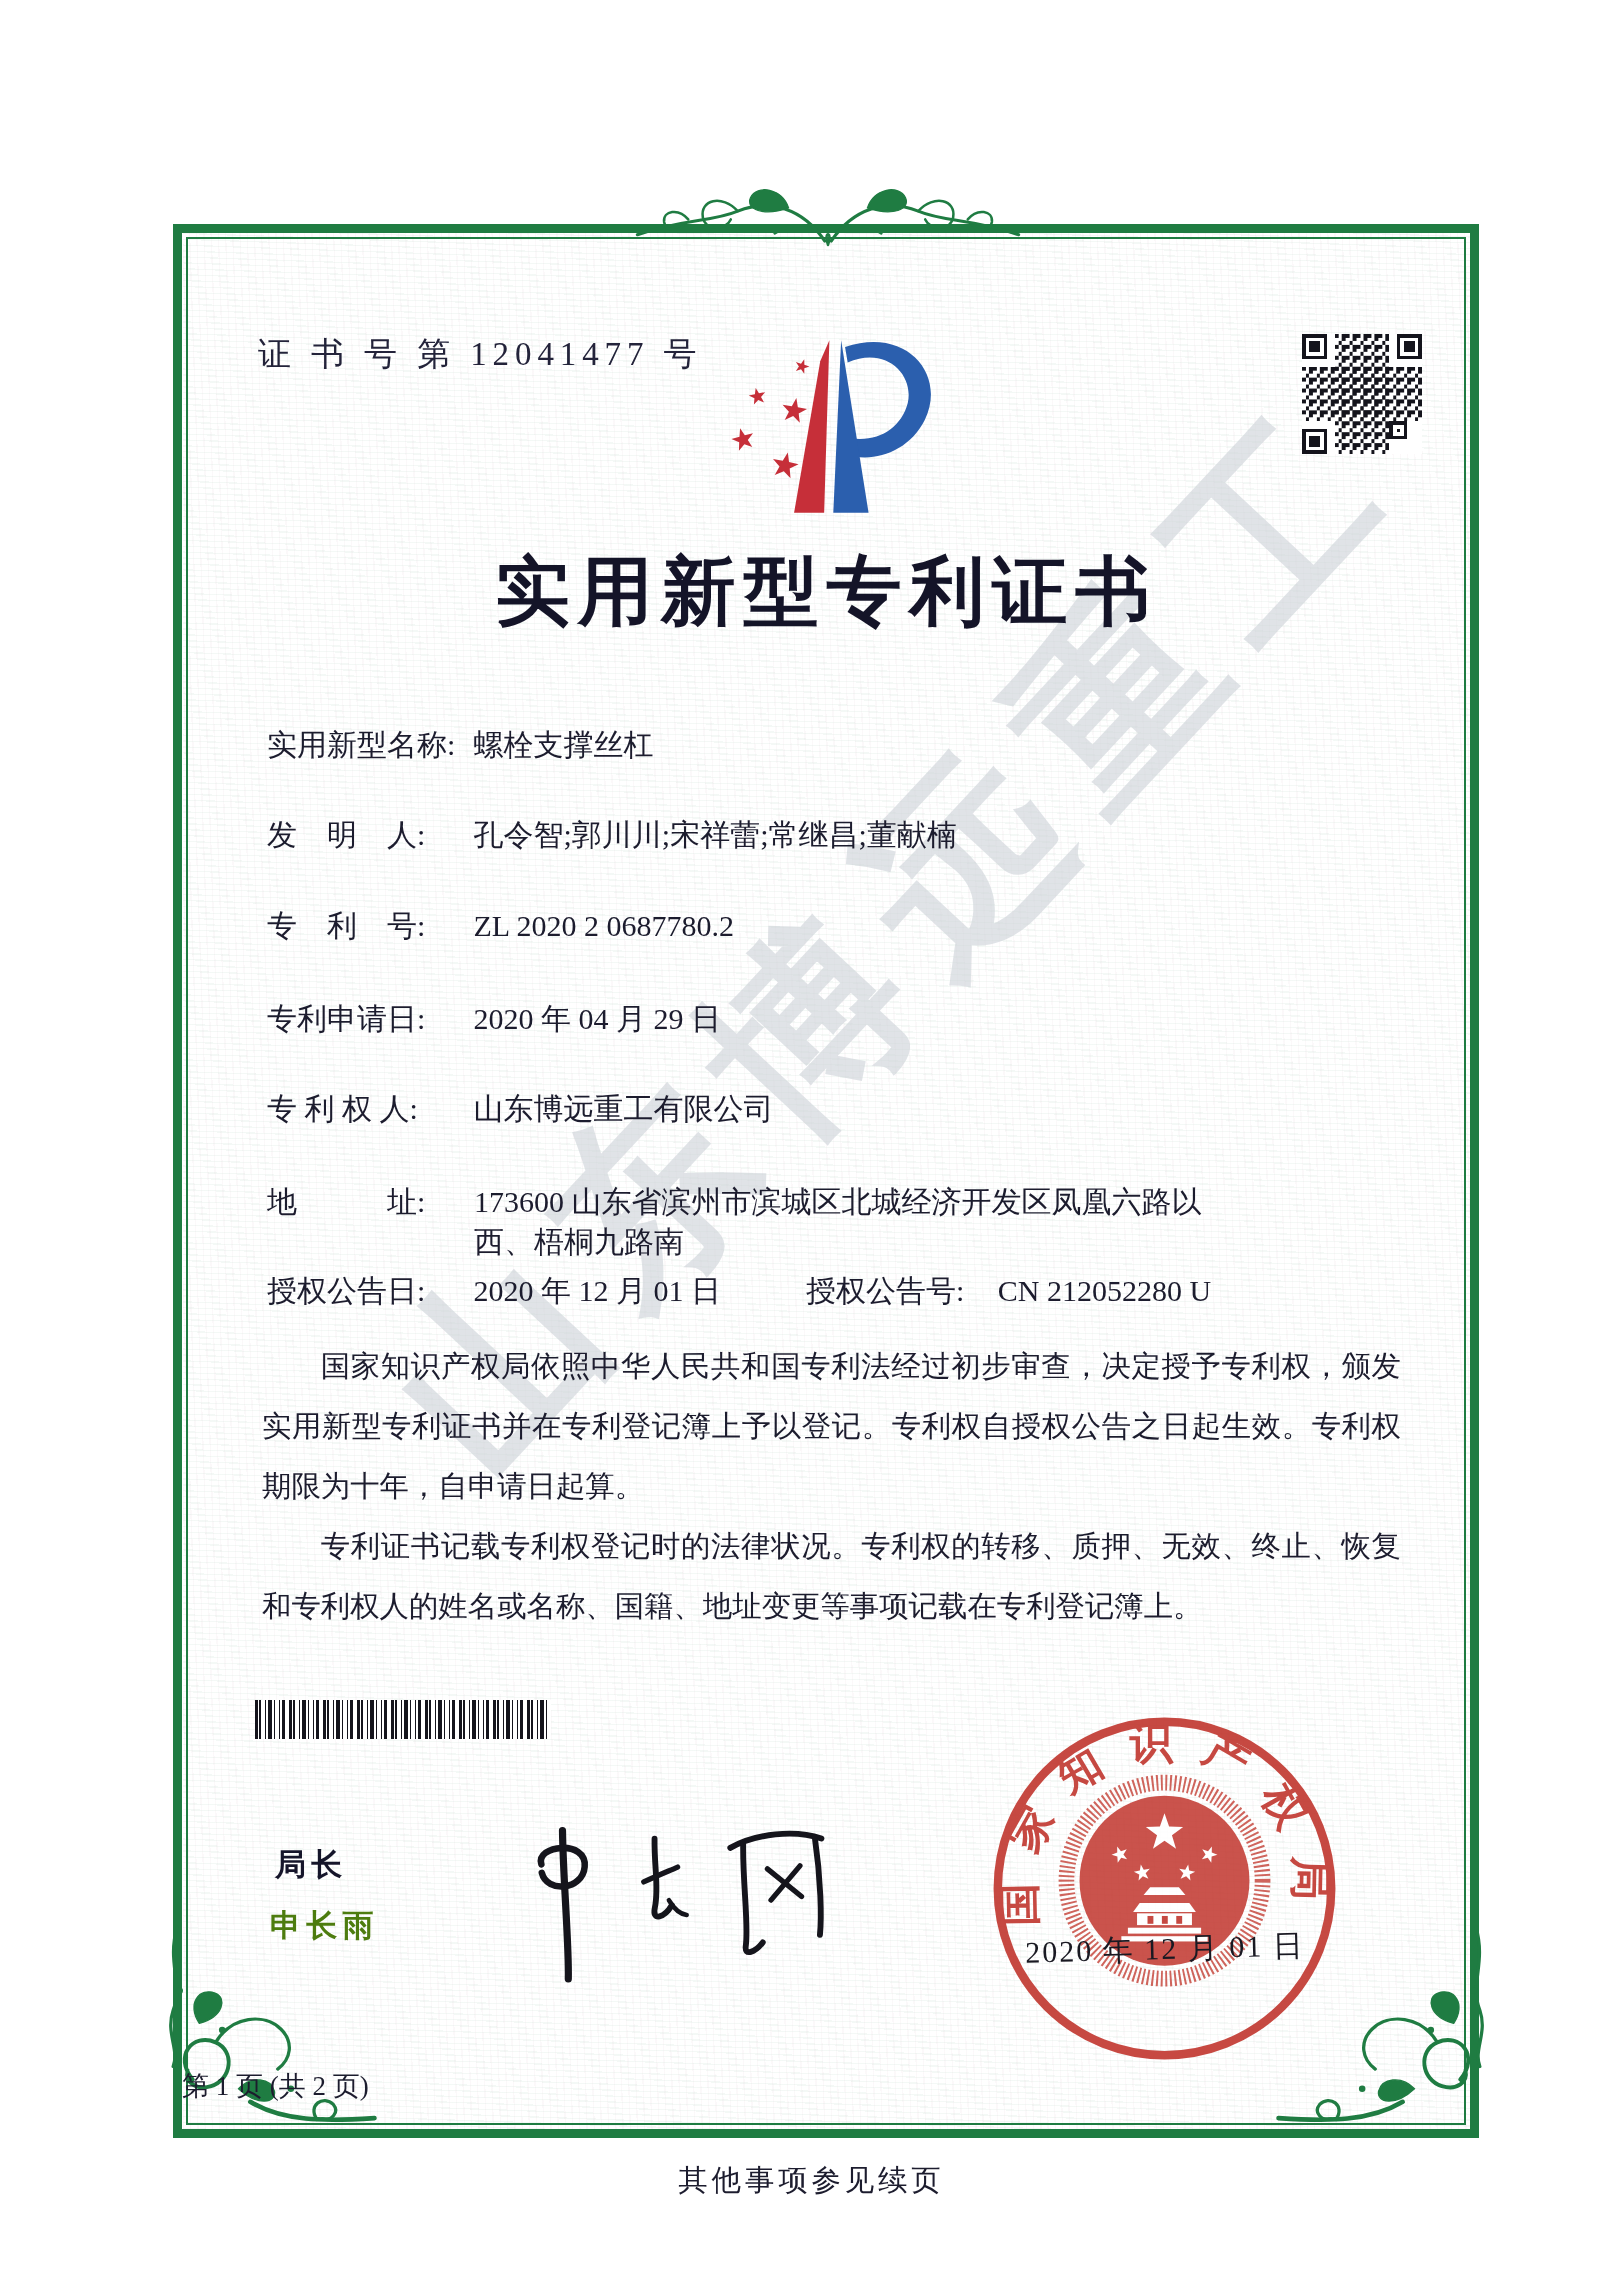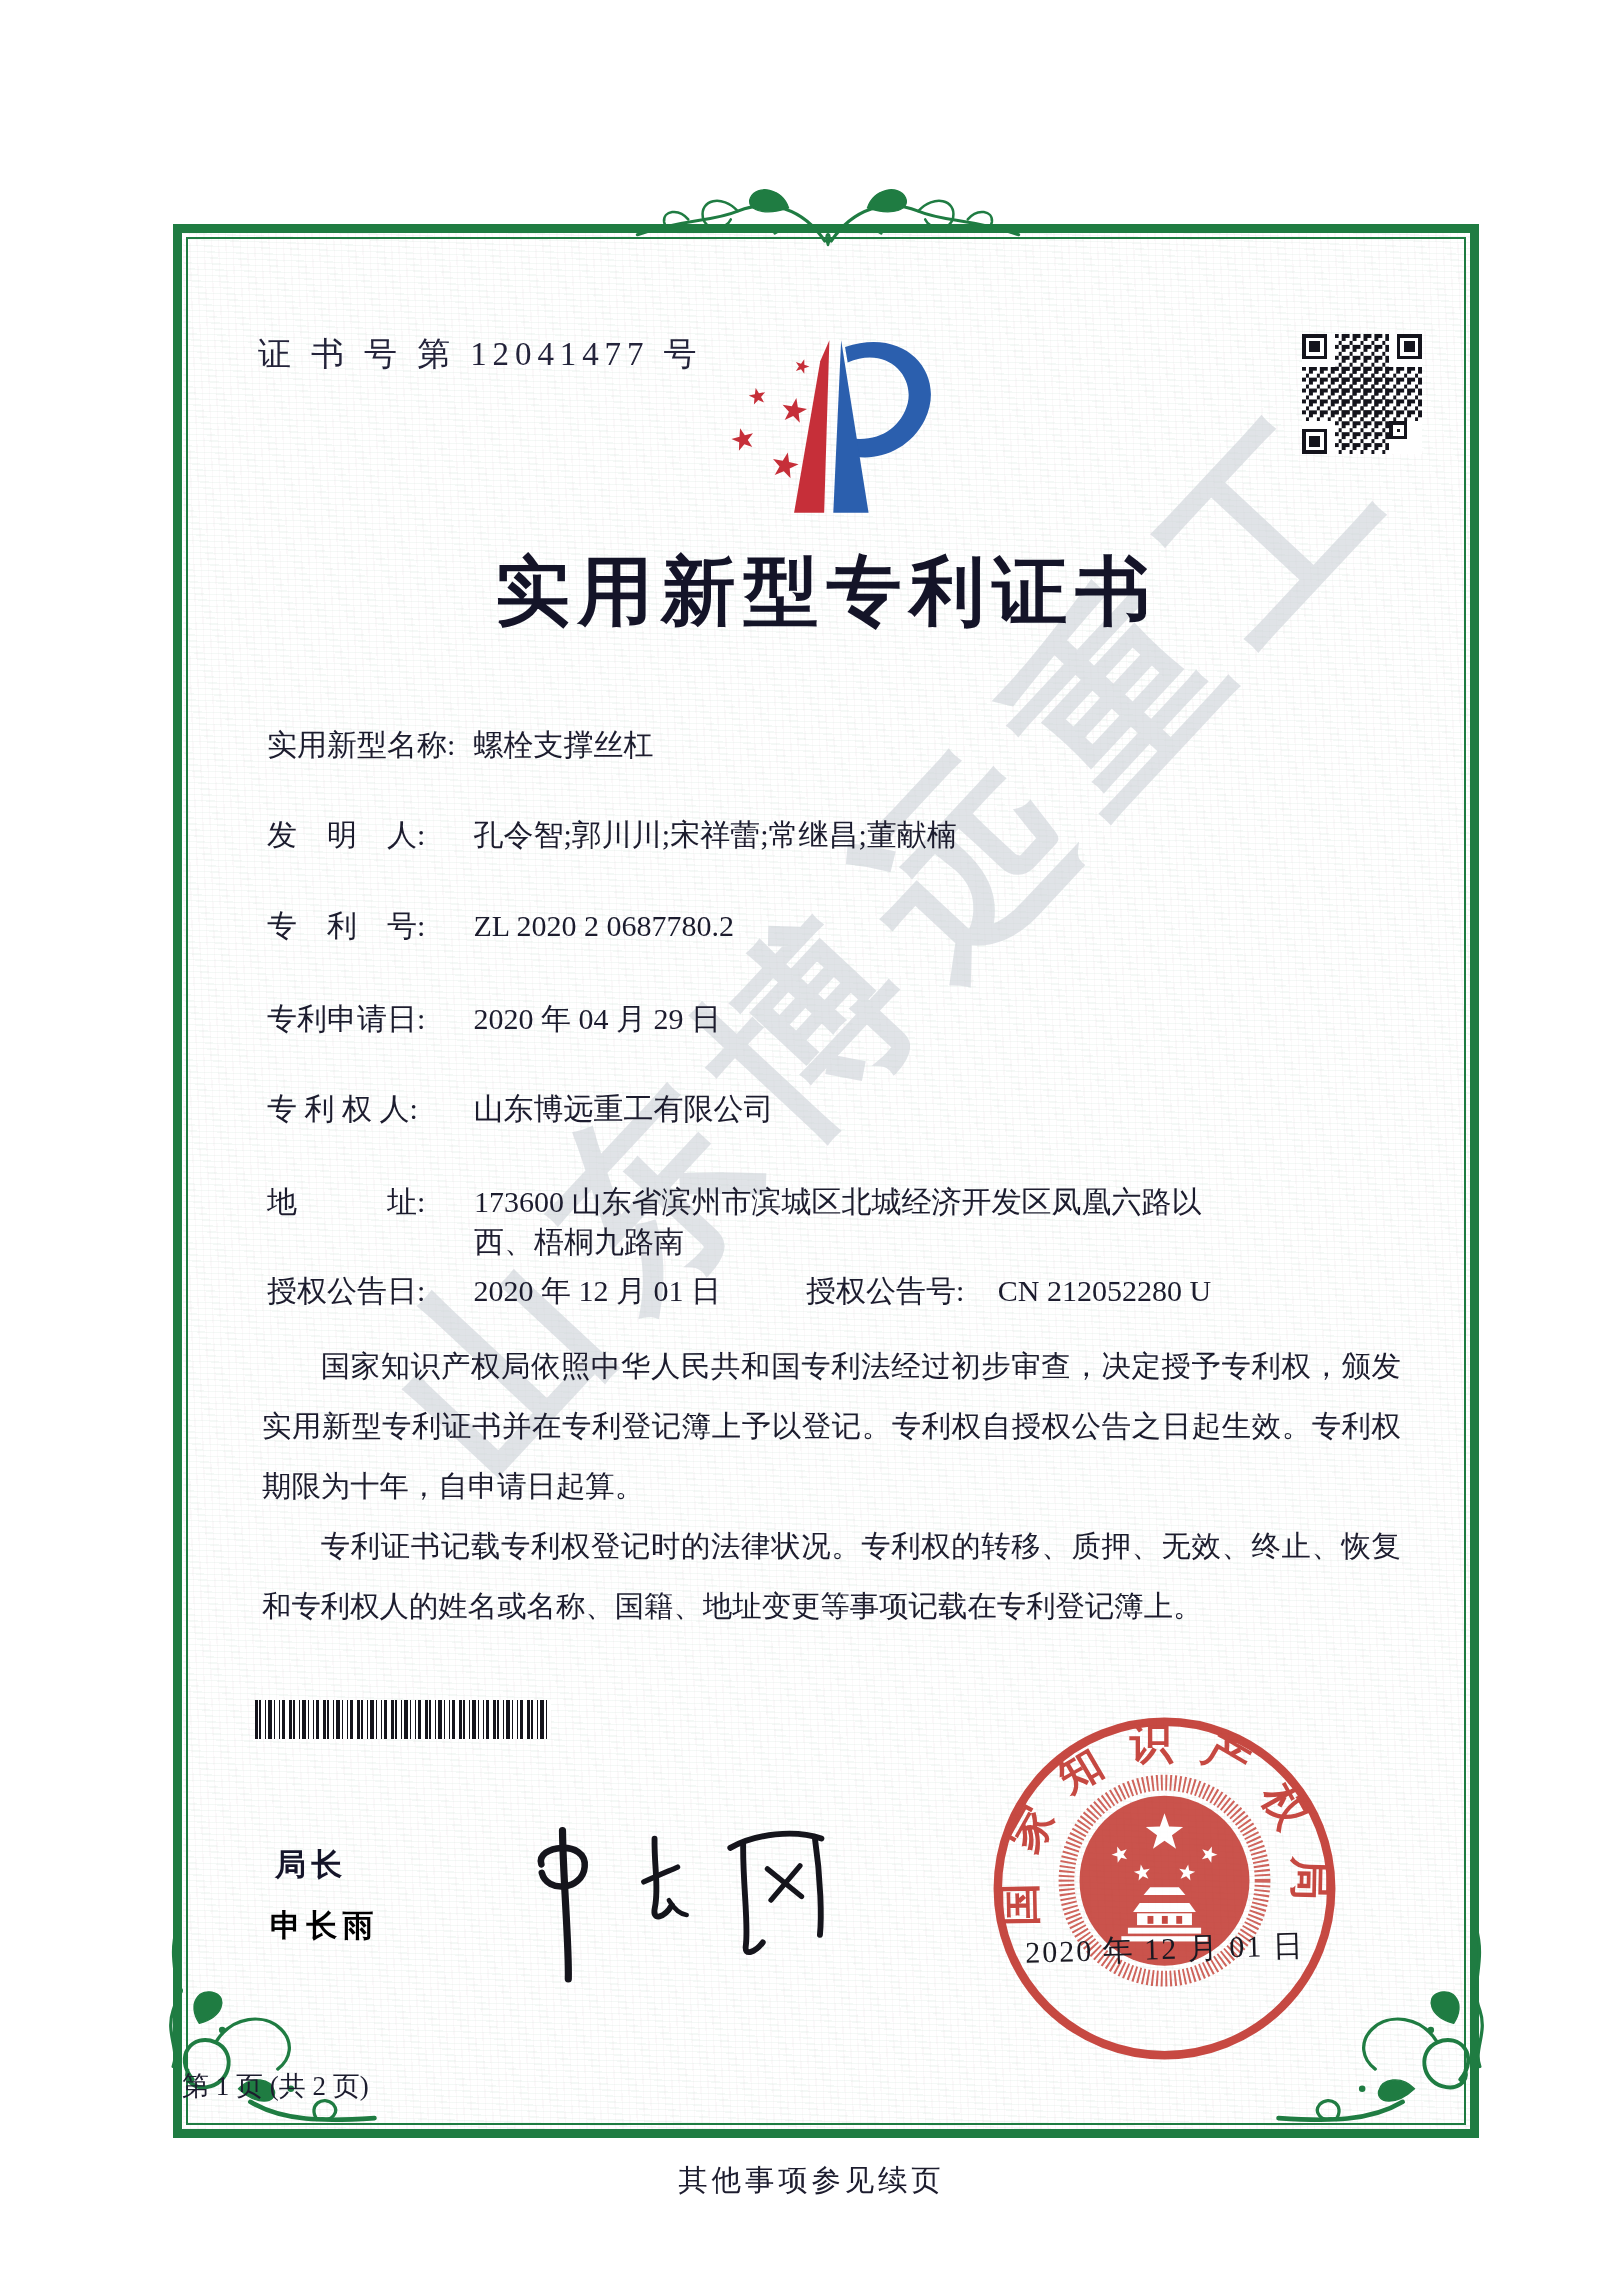--- a/index.html
+++ b/index.html
@@ -43,21 +43,21 @@
     background-image:repeating-linear-gradient(90deg,
       #14141c 0 2.6px,   #ffffff 2.6px 3.9px,
       #14141c 3.9px 5.9px, #ffffff 5.9px 9.8px,
       #14141c 9.8px 11px,#ffffff 11px 13px,
       #14141c 13px 17px,#ffffff 17px 19px,
       #14141c 19px 20px,#ffffff 20px 23.6px,
       #14141c 23.6px 25.5px,#ffffff 25.5px 27px,
       #14141c 27px 30px,#ffffff 30px 34px);}
   
   .sig-title{position:absolute;left:275px;top:1844px;font-size:31px;letter-spacing:5.2px;font-weight:600;z-index:3;color:#15152a;}
-  .sig-name{position:absolute;left:270px;top:1905px;font-size:31px;letter-spacing:5.2px;font-weight:600;z-index:3;color:#000000;}
+  .sig-name{position:absolute;left:270px;top:1905px;font-size:31px;letter-spacing:5.2px;font-weight:600;z-index:3;color:#4d7c0f;}
   .signature{position:absolute;left:504px;top:1801px;width:366px;height:190px;z-index:3;}
   
   .seal{position:absolute;left:988px;top:1712px;width:353px;height:353px;z-index:4;}
   .seal-date{position:absolute;left:982px;top:1929px;width:366px;text-align:center;z-index:5;
     font-size:30px;letter-spacing:2px;color:#191922;transform:rotate(-1.5deg);}
   .seal-arc-text{font-size:66px;font-weight:700;letter-spacing:40px;fill:#c23a32;
     font-family:"Liberation Serif","DejaVu Serif",serif;}
   
   .page-no{position:absolute;left:173px;top:2068px;width:1307px;font-size:27px;z-index:3;padding-left:9px;}
   .cont-note{position:absolute;left:0;top:2161px;width:1623px;text-align:center;font-size:29.4px;letter-spacing:3.9px;z-index:3;}

